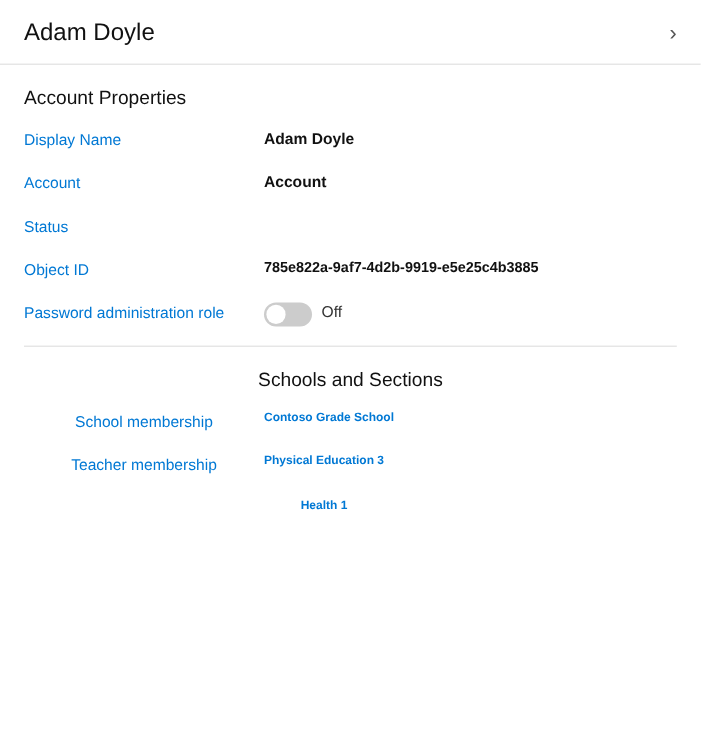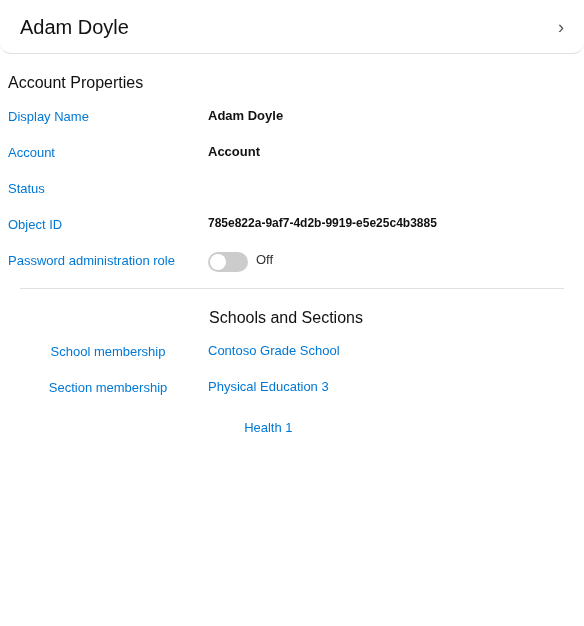--- a/index.html
+++ b/index.html
@@ -1,19 +1,18 @@
 <!DOCTYPE html>
 <html><head>
   <meta charset="utf-8">
   <style>
     * {
       box-sizing: border-box;
       margin: 0;
       padding: 0;
-      border-radius: 11px;
     }
 
     body {
       font-family: 'Segoe UI', Arial, sans-serif;
       font-size: 14px;
       background: #fff;
       color: #333;
       width: 584px;
       min-height: 626px;
     }
@@ -33,21 +32,21 @@
       color: #111;
     }
 
     .header-chevron {
       font-size: 18px;
       color: #555;
       cursor: pointer;
     }
 
     .section {
-      padding: 20px 20px 0 8px;
+      padding: 20px 20px 0 20px;
     }
 
     .section-title {
       font-size: 16px;
       font-weight: 400;
       color: #111;
       margin-bottom: 16px;
     }
 
     .property-row {
@@ -111,22 +110,22 @@
     }
 
     .toggle-label {
       color: #333;
       font-size: 13px;
       font-weight: 400;
     }
 
     .link-value {
       color: #0078d4;
-      font-weight: 400;
-      font-size: 13px;
+      font-weight: 700;
+      font-size: 10px;
       cursor: pointer;
       text-decoration: none;
     }
 
     .section-membership-values {
       display: flex;
       flex-direction: column;
       gap: 26px;
     }
 
@@ -181,19 +180,19 @@
 
 <div class="section" style="padding-top: 20px; text-align: center;">
   <div class="section-title">Schools and Sections</div>
 
   <div class="property-row">
     <span class="property-label empty-label">School membership</span>
     <a class="link-value">Contoso Grade School</a>
   </div>
 
   <div class="property-row">
-    <span class="property-label empty-label">Section membership</span>
+    <span class="property-label empty-label">Teacher membership</span>
     <div class="section-membership-values">
       <a class="link-value">Physical Education 3</a>
       <a class="link-value">Health 1</a>
     </div>
   </div>
 </div>
 
 </body></html>

